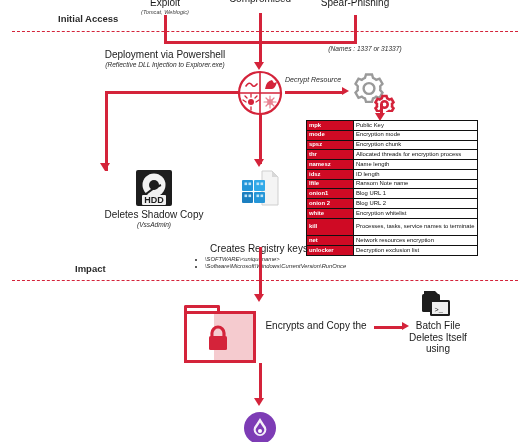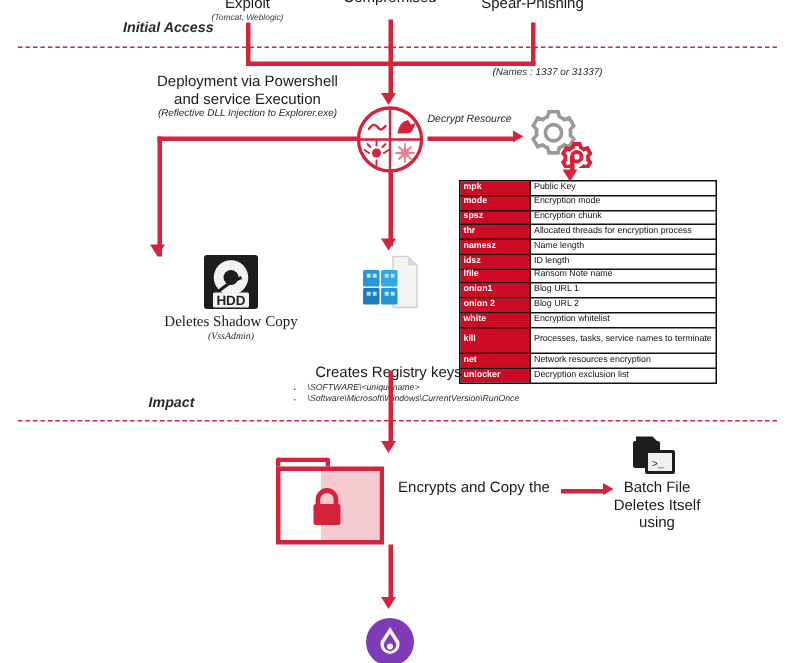--- a/index.html
+++ b/index.html
@@ -7,21 +7,21 @@
     width:530px;height:442px;position:relative;
     background:#ffffff;
     font-family:"Liberation Sans", sans-serif;
     color:#1a1a1a;overflow:hidden;
   }
   .abs{position:absolute;}
   .ctr{text-align:center;}
   .ttl{font-size:10px;line-height:11.5px;color:#1a1a1a;}
   .sub{font-size:5.6px;line-height:7px;font-style:italic;color:#3a3a3a;}
   .sub2{font-size:6.6px;line-height:8px;font-style:italic;color:#2a2a2a;}
-  .phase{font-size:9.5px;font-style:italic;font-weight:bold;color:#2b2b2b;margin-left:24px;}
+  .phase{font-size:9.5px;font-weight:bold;color:#2b2b2b;}
   .dash{border-top:1.4px dashed #d4233a;width:100%;}
   .vline{background:#d4233a;width:2.6px;}
   .hline{background:#d4233a;height:2.6px;}
   .arrowdown{
     width:0;height:0;border-left:5.5px solid transparent;
     border-right:5.5px solid transparent;border-top:8px solid #d4233a;
   }
   .arrowright{
     width:0;height:0;border-top:4.5px solid transparent;
     border-bottom:4.5px solid transparent;border-left:7px solid #d4233a;
@@ -68,21 +68,20 @@
 </div>
 
 <div class="abs vline" style="left:164px;top:31px;height:12px;"></div>
 <div class="abs vline" style="left:354px;top:31px;height:12px;"></div>
 <div class="abs hline" style="left:164px;top:41px;width:193px;"></div>
 <div class="abs vline" style="left:259px;top:31px;height:33px;"></div>
 <div class="abs arrowdown" style="left:254px;top:62px;"></div>
 
 <div class="abs ctr" style="left:75px;top:49px;width:180px;">
   <div class="ttl">Deployment via Powershell</div>
-  <div class="ttl">and service Execution</div>
   <div class="sub2">(Reflective DLL Injection to Explorer.exe)</div>
 </div>
 
 <div class="abs" style="left:237px;top:70px;width:46px;height:46px;">
   <svg width="46" height="46" viewBox="0 0 46 46">
     <circle cx="23" cy="23" r="21" fill="#ffffff" stroke="#d4233a" stroke-width="2.2"></circle>
     <path d="M23 2.2 L23 43.8 M2.2 23 L43.8 23" stroke="#d4233a" stroke-width="1.6"></path>
     <path d="M9 16 q3 -5 6 -1 q2 3 5 -1" stroke="#d4233a" stroke-width="1.6" fill="none" stroke-linecap="round"></path>
     <path d="M28 19 q1 -8 7 -9 l2 3 l3 -1 q-2 7 -5 7 z" fill="#d4233a"></path>
     <circle cx="14" cy="32" r="3" fill="#d4233a"></circle>
@@ -182,21 +181,21 @@
 <div class="abs" style="left:134px;top:168px;width:40px;height:40px;">
   <svg width="40" height="40" viewBox="0 0 40 40">
     <rect x="2" y="2" width="36" height="36" rx="2" fill="#1d1d1d"></rect>
     <circle cx="20" cy="17" r="11.5" fill="#f2f2f2"></circle>
     <circle cx="20" cy="17" r="5" fill="#1d1d1d"></circle>
     <path d="M12 26 q7 -6 15 -9" stroke="#1d1d1d" stroke-width="2" fill="none"></path>
     <rect x="8" y="27" width="24" height="10" rx="1" fill="#f2f2f2"></rect>
     <text x="20" y="35.2" font-family="Liberation Sans, sans-serif" font-size="9" font-weight="bold" fill="#1d1d1d" text-anchor="middle">HDD</text>
   </svg>
 </div>
-<div class="abs ctr" style="left:99px;top:209px;width:110px;font-family:Liberation Serif, serif;">
+<div class="abs ctr" style="left:99px;top:209px;width:110px;">
   <div class="ttl">Deletes Shadow Copy</div>
   <div class="sub2">(VssAdmin)</div>
 </div>
 
 <div class="abs" style="left:238px;top:168px;width:42px;height:40px;">
   <svg width="42" height="40" viewBox="0 0 42 40">
     <path d="M24 3 h10 l6 6 v28 h-16 z" fill="#f4f4f4" stroke="#cfcfcf" stroke-width="1"></path>
     <path d="M34 3 v6 h6 z" fill="#d8d8d8"></path>
     <g fill="#2596d8">
       <rect x="4" y="12" width="11" height="11" rx="1"></rect>

